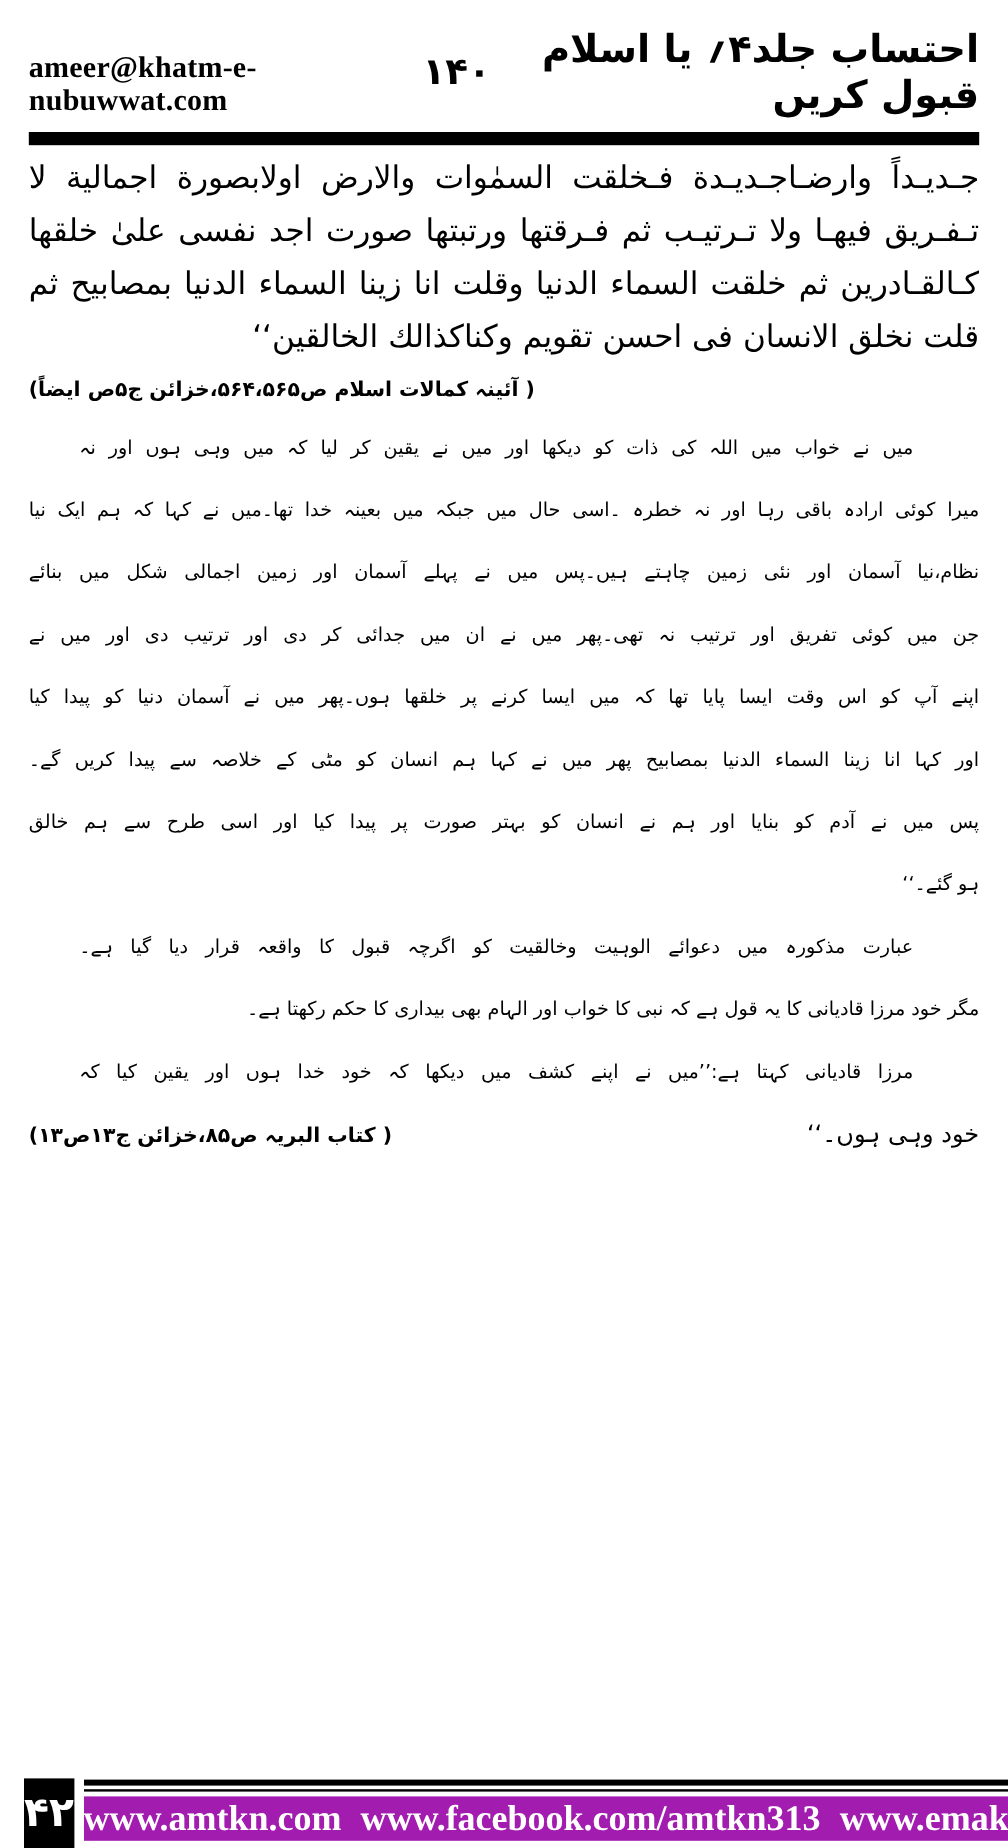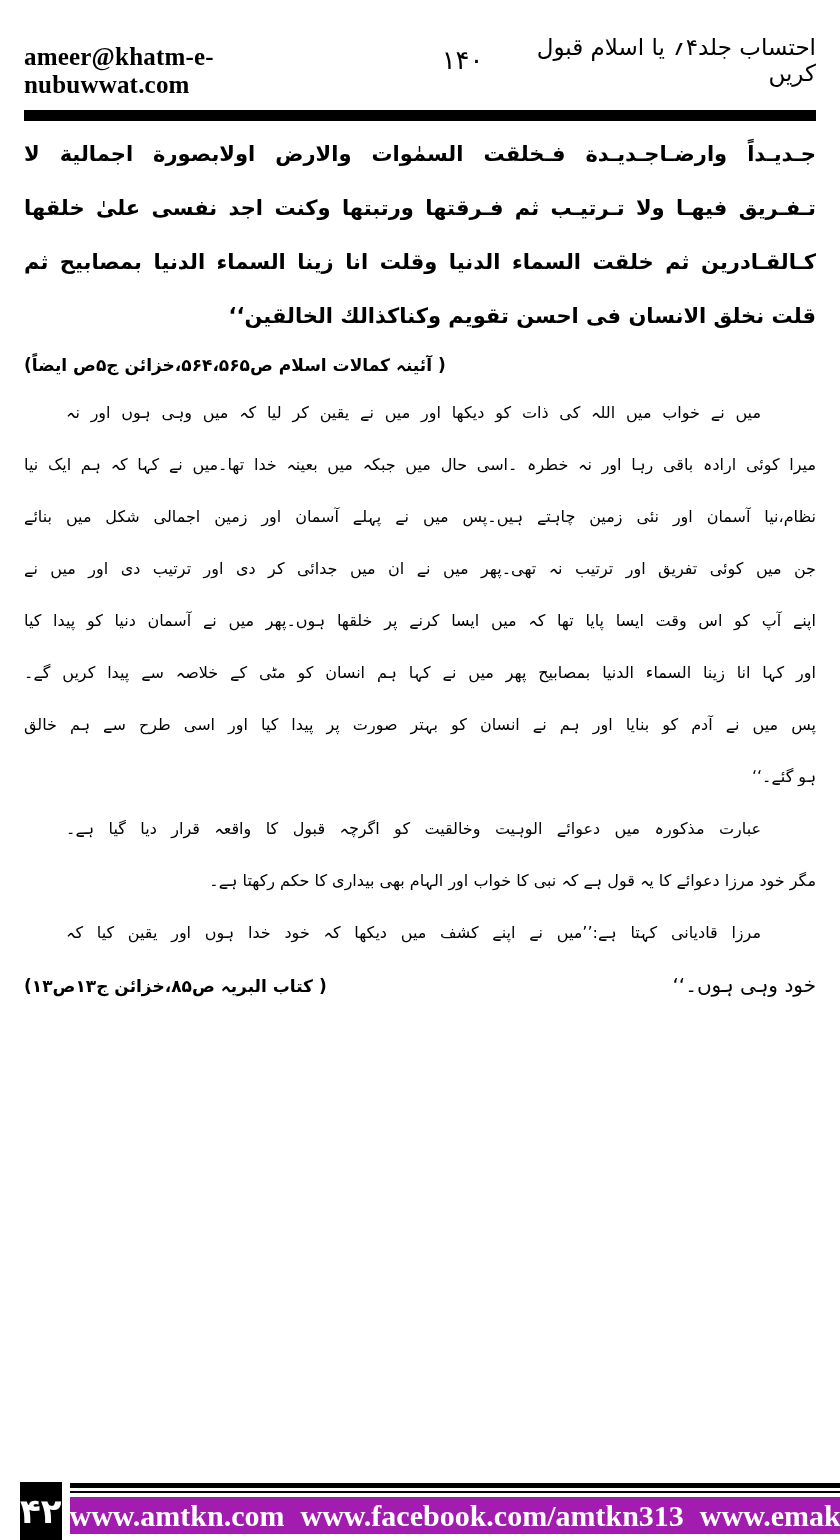--- a/index.html
+++ b/index.html
@@ -4,26 +4,26 @@
 <style>
   html,body{margin:0;padding:0;background:#e8e8e8;}
   .page{
     width:840px;height:1540px;background:#ffffff;color:#000;
     position:relative;overflow:hidden;margin:0 auto;
     font-family:"DejaVu Sans",sans-serif;
   }
   
   .header{display:flex;align-items:center;padding:20px 24px 0 24px;direction:ltr;}
   .email{font-family:"Liberation Serif",serif;font-weight:bold;font-size:25px;letter-spacing:.2px;margin-top:23px;}
-  .pagenum-top{font-size:26px;font-weight:normal;margin-left:64px;direction:rtl;}
-  .book-title{margin-left:auto;font-size:23px;font-weight:normal;direction:rtl;}
+  .pagenum-top{font-size:31px;font-weight:bold;margin-left:64px;direction:rtl;}
+  .book-title{margin-left:auto;font-size:32px;font-weight:bold;direction:rtl;}
   .divider{height:11px;background:#000;margin:11px 24px 0 24px;}
   
   .content{padding:6px 24px 0 24px;}
-  .aline{direction:rtl;font-weight:bold;font-size:21px;line-height:54px;
+  .aline{direction:rtl;font-weight:normal;font-size:26px;line-height:44px;
          text-align:justify;text-align-last:justify;overflow:hidden;}
   .uline{direction:rtl;font-size:16px;line-height:52px;
          text-align:justify;text-align-last:justify;overflow:hidden;}
   .short{text-align:center;text-align-last:right;}
   .indent{padding-right:55px;padding-left:42px;}
   .refline{direction:rtl;text-align:right;text-align-last:left;
            font-size:17px;font-weight:bold;line-height:44px;}
   .row2{display:flex;direction:rtl;justify-content:space-between;
         align-items:baseline;line-height:52px;}
   .row2 .qt{font-size:20px;}
@@ -50,37 +50,37 @@
     <span class="email">ameer@khatm-e-nubuwwat.com</span>
     <span class="pagenum-top">۱۴۰</span>
     <span class="book-title">احتساب جلد۴؍ یا اسلام قبول کریں</span>
   </div>
 
   <div class="divider"></div>
 
   <div class="content">
 
     <div class="aline">جـديـداً وارضـاجـديـدة فـخلقت السمٰوات والارض اولابصورة اجمالية لا</div>
-    <div class="aline">تـفـريق فيهـا ولا تـرتيـب ثم فـرقتها ورتبتها وكنت اجد نفسى علىٰ خلقها</div>
+    <div class="aline">تـفـريق فيهـا ولا تـرتيـب ثم فـرقتها ورتبتها صورت اجد نفسى علىٰ خلقها</div>
     <div class="aline">كـالقـادرين ثم خلقت السماء الدنيا وقلت انا زينا السماء الدنيا بمصابيح ثم</div>
     <div class="aline short">قلت نخلق الانسان فى احسن تقويم وكناكذالك الخالقين‘‘</div>
 
     <div class="refline">( آئینہ کمالات اسلام ص۵۶۴،۵۶۵،خزائن ج۵ص ایضاً)</div>
 
     <div class="uline indent">میں نے خواب میں اللہ کی ذات کو دیکھا اور میں نے یقین کر لیا کہ میں وہی ہوں اور نہ</div>
     <div class="uline">میرا کوئی ارادہ باقی رہا اور نہ خطرہ ۔اسی حال میں جبکہ میں بعینہ خدا تھا۔میں نے کہا کہ ہم ایک نیا</div>
     <div class="uline">نظام،نیا آسمان اور نئی زمین چاہتے ہیں۔پس میں نے پہلے آسمان اور زمین اجمالی شکل میں بنائے</div>
     <div class="uline">جن میں کوئی تفریق اور ترتیب نہ تھی۔پھر میں نے ان میں جدائی کر دی اور ترتیب دی اور میں نے</div>
     <div class="uline">اپنے آپ کو اس وقت ایسا پایا تھا کہ میں ایسا کرنے پر خلقها ہوں۔پھر میں نے آسمان دنیا کو پیدا کیا</div>
     <div class="uline">اور کہا انا زینا السماء الدنیا بمصابیح پھر میں نے کہا ہم انسان کو مٹی کے خلاصہ سے پیدا کریں گے۔</div>
     <div class="uline">پس میں نے آدم کو بنایا اور ہم نے انسان کو بہتر صورت پر پیدا کیا اور اسی طرح سے ہم خالق</div>
     <div class="uline short">ہو گئے۔‘‘</div>
 
     <div class="uline indent">عبارت مذکورہ میں دعوائے الوہیت وخالقیت کو اگرچہ قبول کا واقعہ قرار دیا گیا ہے۔</div>
-    <div class="uline short">مگر خود مرزا دعوائے کا یہ قول ہے کہ نبی کا خواب اور الہام بھی بیداری کا حکم رکھتا ہے۔</div>
+    <div class="uline short">مگر خود مرزا قادیانی کا یہ قول ہے کہ نبی کا خواب اور الہام بھی بیداری کا حکم رکھتا ہے۔</div>
 
     <div class="uline indent">مرزا قادیانی کہتا ہے:’’میں نے اپنے کشف میں دیکھا کہ خود خدا ہوں اور یقین کیا کہ</div>
     <div class="row2">
       <span class="qt">خود وہی ہوں۔‘‘</span>
       <span class="ref">( کتاب البریہ ص۸۵،خزائن ج۱۳ص۱۳)</span>
     </div>
 
   </div>
 
   <div class="footer">

